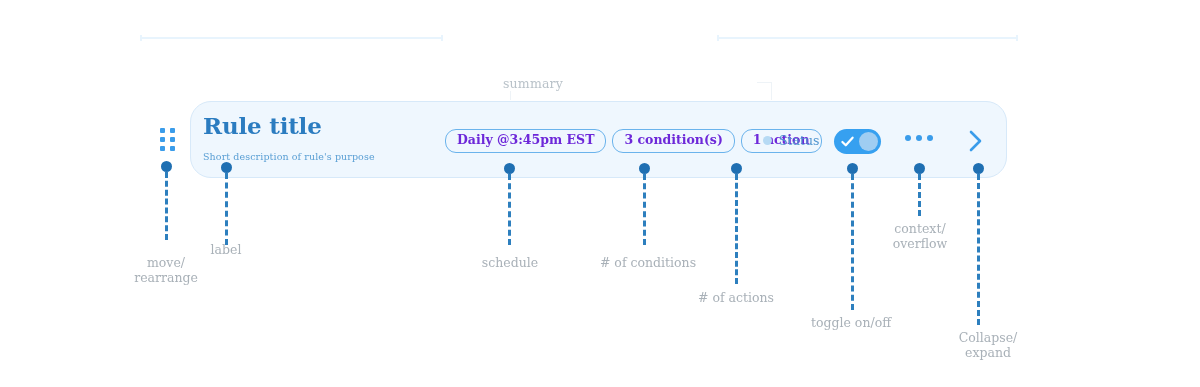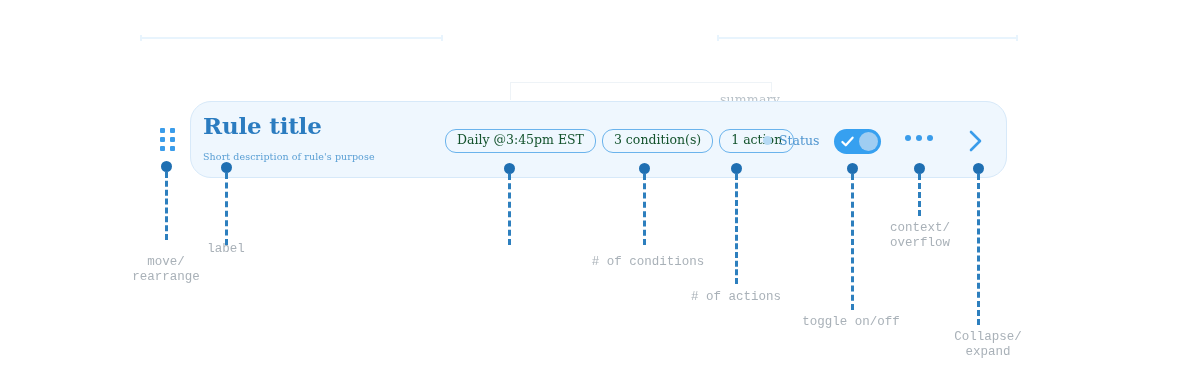--- a/index.html
+++ b/index.html
@@ -38,29 +38,28 @@
     left: 510px;
     top: 82px;
     width: 262px;
     height: 18px;
     border: 1.5px solid #eef3f7;
     border-bottom: none;
     box-sizing: border-box;
   }
   .summary-label {
     position: absolute;
-    left: 526px;
+    left: 495px;
     top: 76px;
     width: 262px;
-    text-align: right;
+    text-align: left;
     font-size: 12.5px;
     color: #b9c2c9;
     background: #ffffff;
     letter-spacing: .2px;
-    margin-top: 16px;
   }
   .summary-label span { background: #ffffff; padding: 0 8px; }
 
   
   .rule-card {
     position: absolute;
     left: 190px;
     top: 101px;
     width: 817px;
     height: 77px;
@@ -99,27 +98,28 @@
     position: absolute;
     left: 254px;
     top: 27px;
     display: flex;
     align-items: center;
     gap: 6px;
   }
   .chip {
     border: 1.3px solid #6ab3ec;
     border-radius: 11px;
-    color: #14532d;
+    color: #6d28d9;
     font-family: "DejaVu Serif", serif;
     font-size: 12.5px;
     line-height: 1;
     padding: 4px 11px 5px 11px;
     white-space: nowrap;
     background: transparent;
+    font-weight: bold;
   }
 
   
   .status-group {
     position: absolute;
     left: 572px;
     top: 31px;
     display: flex;
     align-items: center;
     gap: 7px;
@@ -217,21 +217,21 @@
     border-left: 3px dashed #2d7fbe;
   }
   .anno-label {
     position: absolute;
     font-family: "DejaVu Serif", serif;
     font-size: 12.5px;
     line-height: 15px;
     color: #a9b1b8;
     white-space: pre-line;
   }
-  .anno-label.center { text-align: center; transform: translateX(-50%); font-family: Liberation Mono, monospace; }
+  .anno-label.center { text-align: center; transform: translateX(-50%); }
 </style>
 </head>
 <body>
 
 <div class="stage">
 
   <div class="faint-rule left"></div>
   <div class="faint-cap" style="left:140px"></div>
   <div class="faint-cap" style="left:441px"></div>
   <div class="faint-rule right"></div>
@@ -293,20 +293,21 @@
   <div class="anno-line" style="left:165px; top:172px; height:68px;"></div>
   <div class="anno-label center" style="left:166px; top:255px; width:120px;">move/
 rearrange</div>
 
   <div class="anno-dot" style="left:221px; top:162px;"></div>
   <div class="anno-line" style="left:225px; top:173px; height:72px;"></div>
   <div class="anno-label center" style="left:226px; top:242px; width:100px;">label</div>
 
   <div class="anno-dot" style="left:504px; top:163px;"></div>
   <div class="anno-line" style="left:508px; top:174px; height:71px;"></div>
+  <div class="anno-label center" style="left:510px; top:255px; width:140px;">schedule</div>
 
   <div class="anno-dot" style="left:639px; top:163px;"></div>
   <div class="anno-line" style="left:643px; top:174px; height:71px;"></div>
   <div class="anno-label center" style="left:648px; top:255px; width:180px;"># of conditions</div>
 
   <div class="anno-dot" style="left:731px; top:163px;"></div>
   <div class="anno-line" style="left:735px; top:174px; height:110px;"></div>
   <div class="anno-label center" style="left:736px; top:290px; width:180px;"># of actions</div>
 
   <div class="anno-dot" style="left:847px; top:163px;"></div>

